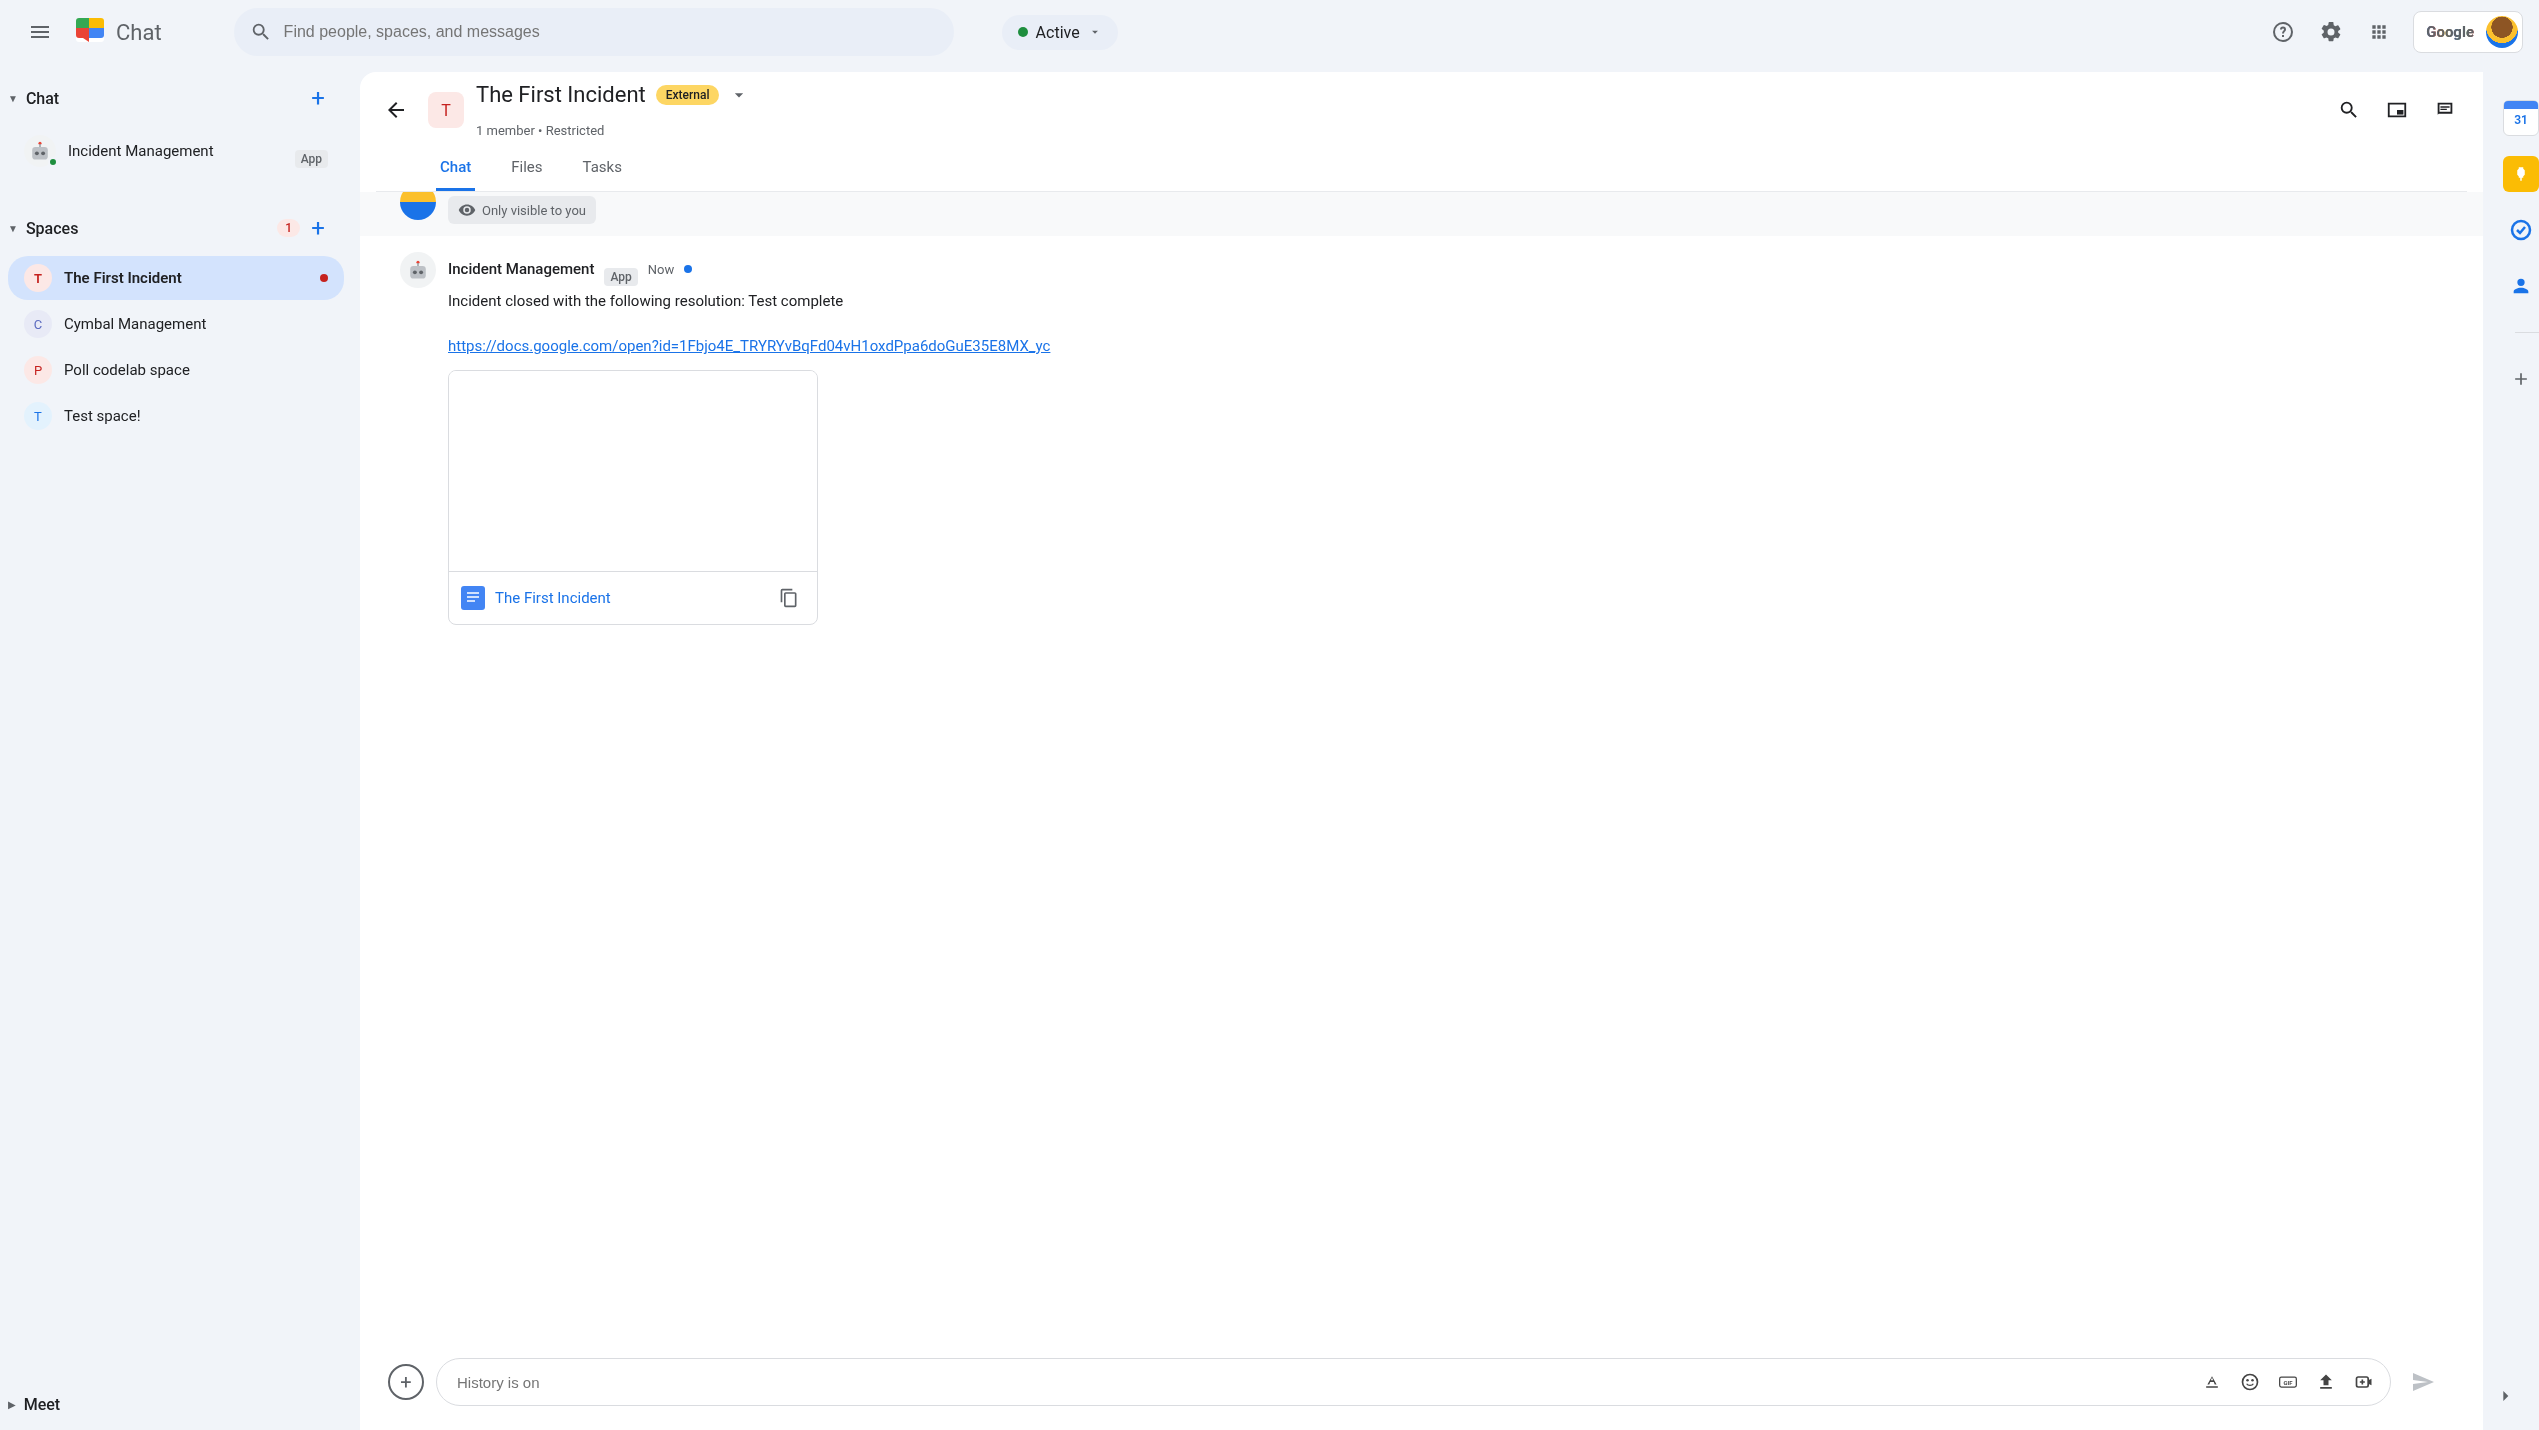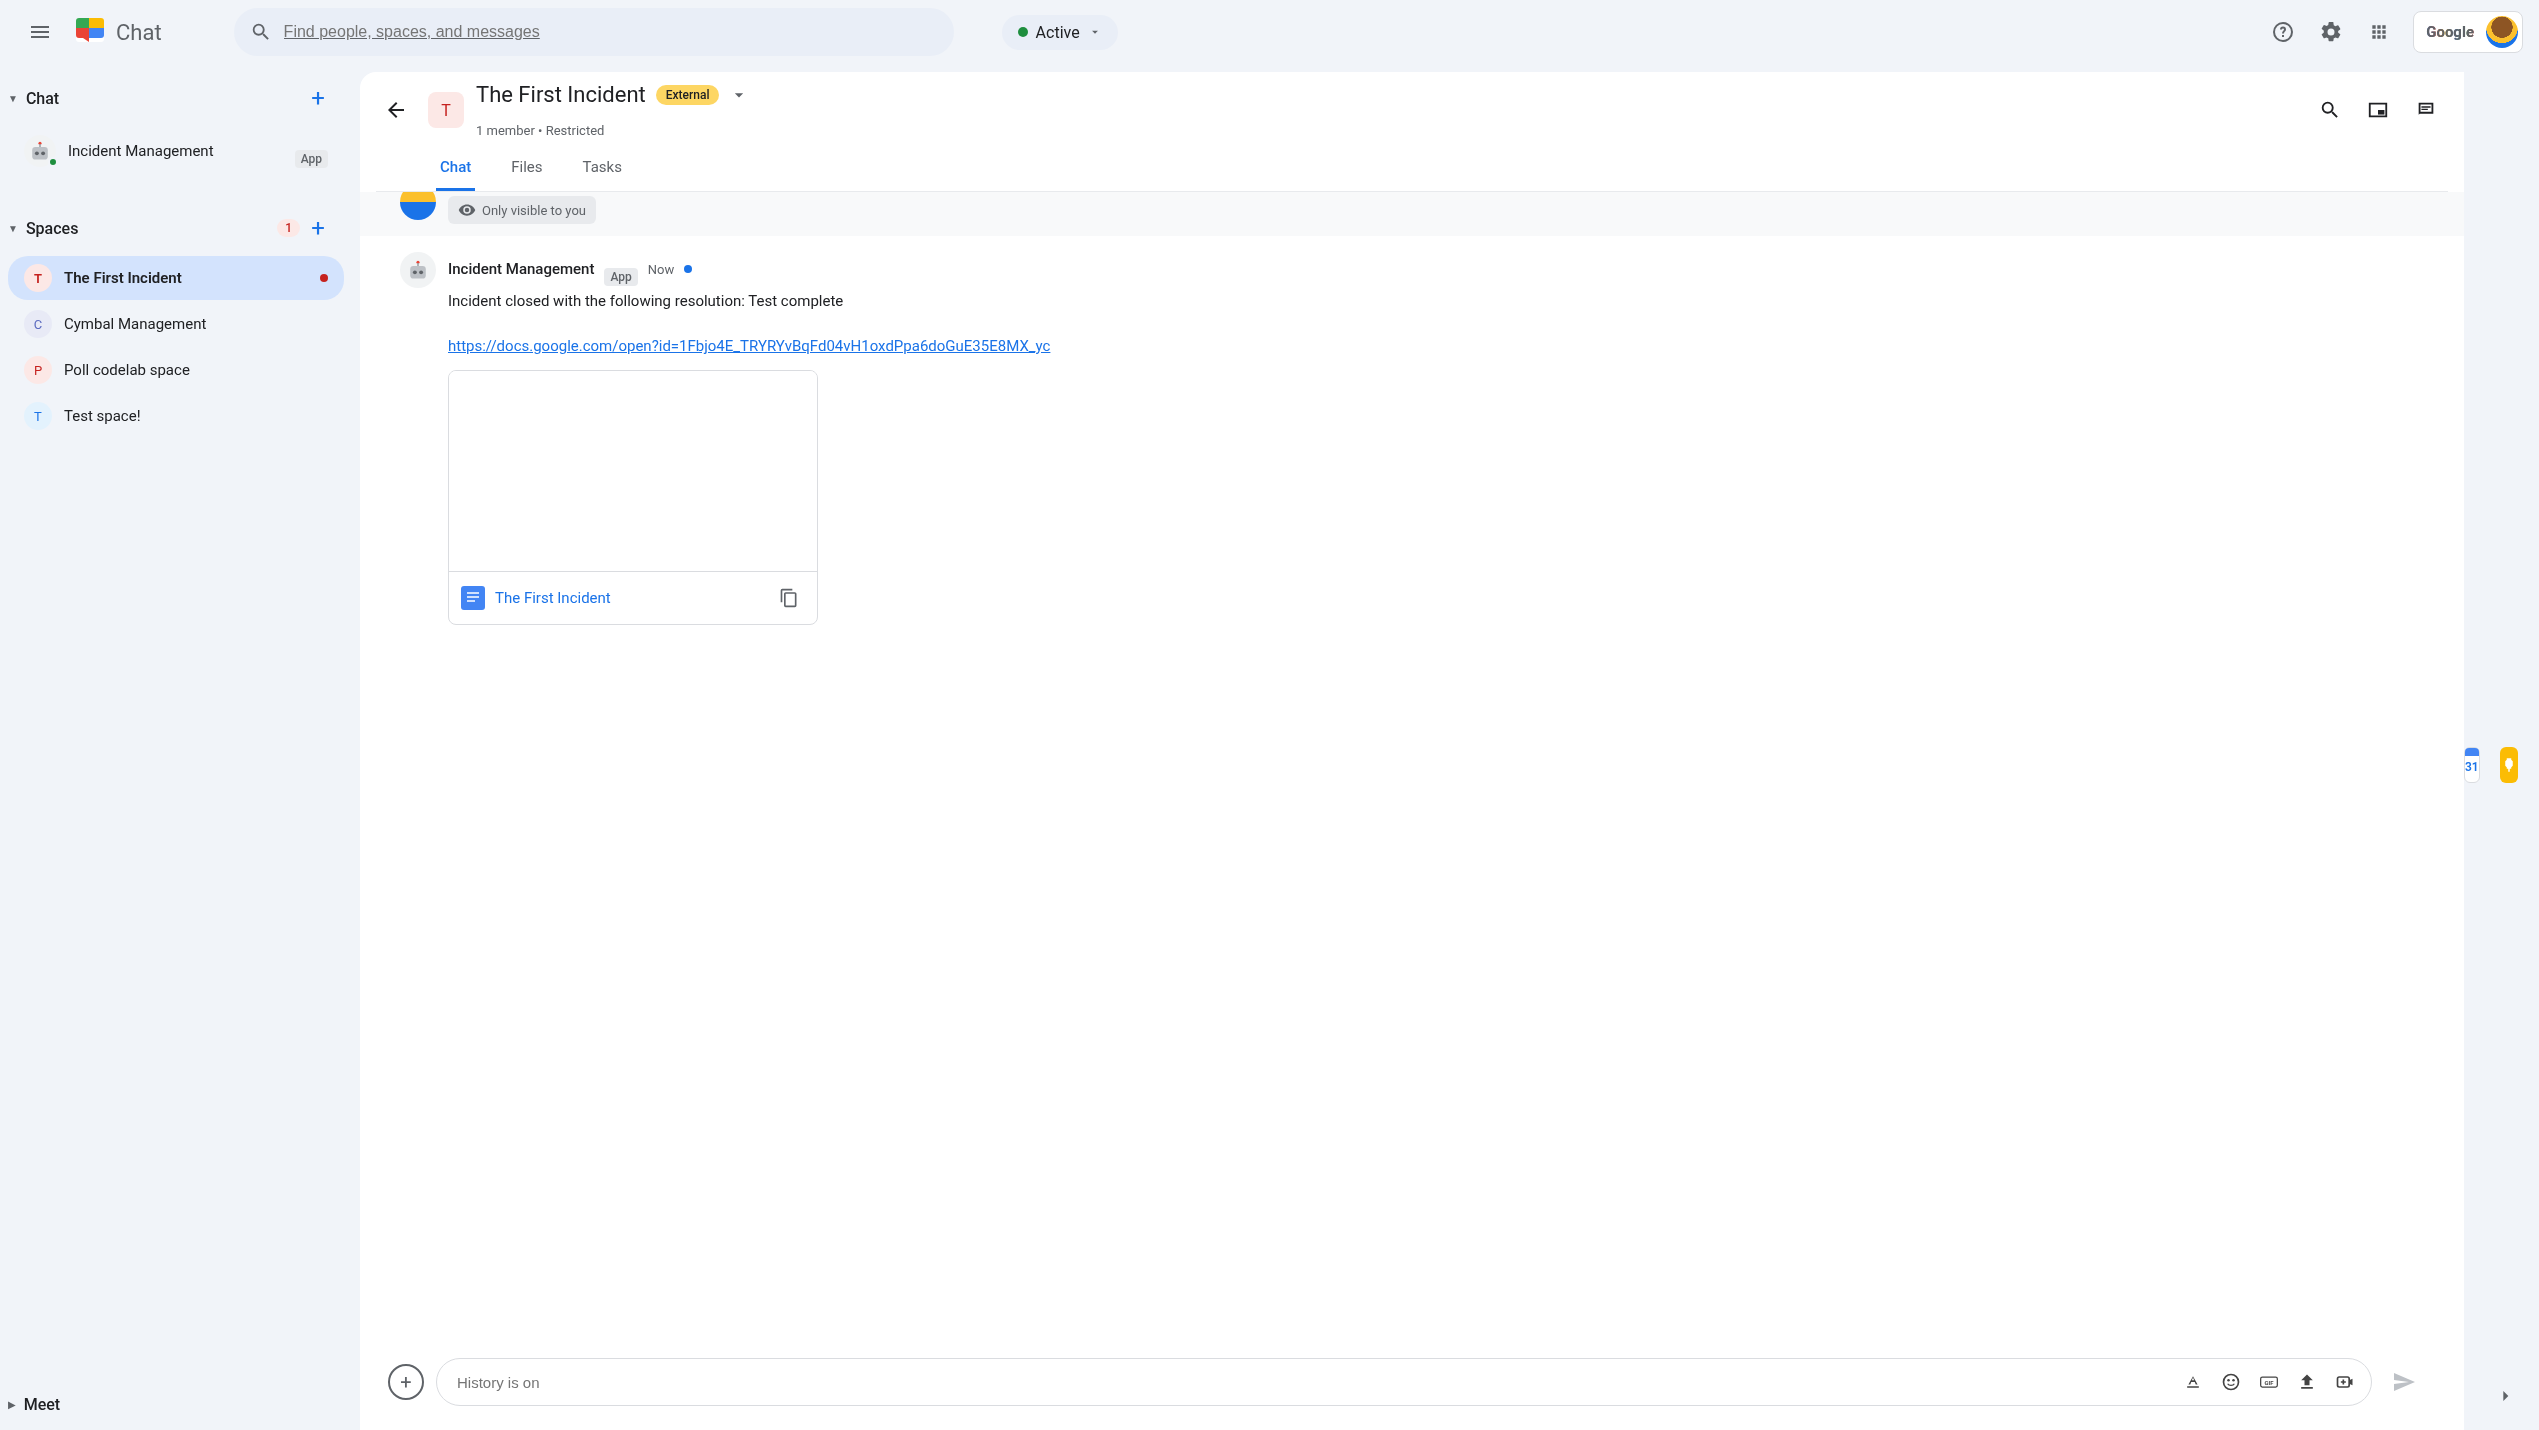--- a/index.html
+++ b/index.html
@@ -7,21 +7,21 @@
 .app { display: flex; flex-direction: column; height: 100vh; }
 
 
 .topbar { display: flex; align-items: center; height: 64px; padding: 0 16px; gap: 8px; }
 .menu-btn { width: 48px; height: 48px; display: flex; align-items: center; justify-content: center; border-radius: 50%; cursor: pointer; }
 .logo-wrap { display: flex; align-items: center; gap: 8px; margin-right: 24px; }
 .logo-icon { width: 36px; height: 36px; }
 .app-name { font-size: 22px; color: #5f6368; }
 .search-wrap { flex: 1; max-width: 720px; margin-left: 40px; }
 .search-box { display: flex; align-items: center; background: #e9eef7; border-radius: 28px; height: 48px; padding: 0 16px; gap: 12px; }
-.search-box input { border: none; background: transparent; font-size: 16px; flex: 1; outline: none; color: #5f6368; text-decoration: underline; }
+.search-box input { border: none; background: transparent; font-size: 16px; flex: 1; outline: none; color: #5f6368; }
 .status-chip { margin-left: 40px; display: flex; align-items: center; gap: 8px; background: #e9eef7; border-radius: 20px; padding: 8px 16px; cursor: pointer; }
 .green-dot { width: 10px; height: 10px; border-radius: 50%; background: #1e8e3e; }
 .topbar-right { display: flex; align-items: center; gap: 4px; margin-left: auto; }
 .icon-btn { width: 44px; height: 44px; display: flex; align-items: center; justify-content: center; border-radius: 50%; cursor: pointer; color: #5f6368; }
 .google-account { display: flex; align-items: center; gap: 12px; border: 1px solid #dadce0; border-radius: 8px; padding: 4px 4px 4px 12px; background: white; margin-left: 8px; }
 .google-text { font-size: 15px; font-weight: 700; background: linear-gradient(to right, #4285f4, #ea4335, #fbbc05, #4285f4, #34a853, #ea4335); -webkit-background-clip: text; background-clip: text; color: #5f6368; }
 .avatar-img { width: 32px; height: 32px; border-radius: 50%; background: radial-gradient(circle at 50% 35%, #8d5524 40%, #fbc02d 41%, #fbc02d 60%, #1a73e8 61%); }
 
 
 .body { display: flex; flex: 1; min-height: 0; }
@@ -87,21 +87,21 @@
 
 .compose-area { padding: 16px 40px 24px 28px; display: flex; align-items: center; gap: 12px; }
 .plus-circle { width: 36px; height: 36px; border: 2px solid #5f6368; border-radius: 50%; display: flex; align-items: center; justify-content: center; cursor: pointer; color: #5f6368; font-size: 20px; }
 .compose-box { flex: 1; border: 1px solid #dadce0; border-radius: 28px; height: 48px; display: flex; align-items: center; padding: 0 8px 0 20px; }
 .compose-box input { border: none; flex: 1; font-size: 15px; outline: none; color: #5f6368; }
 .compose-icons { display: flex; gap: 2px; }
 .compose-icon { width: 36px; height: 36px; display: flex; align-items: center; justify-content: center; cursor: pointer; color: #444; }
 .send-btn { width: 40px; height: 40px; display: flex; align-items: center; justify-content: center; color: #bdc1c6; }
 
 
-.rightrail { width: 75px; display: flex; flex-direction: row; align-items: center; padding-top: 36px; gap: 20px; }
+.rightrail { width: 56px; display: flex; flex-direction: column; align-items: flex-end; padding-top: 36px; gap: 20px; }
 .rail-icon { width: 36px; height: 36px; border-radius: 6px; display: flex; align-items: center; justify-content: center; cursor: pointer; }
 .rail-calendar { background: #fff; border: 1px solid #dadce0; position: relative; }
 .rail-calendar::before { content: ''; position: absolute; top: 0; left: 0; right: 0; height: 8px; background: #4285f4; border-radius: 4px 4px 0 0; }
 .rail-calendar span { font-size: 12px; color: #1a73e8; font-weight: 600; margin-top: 4px; }
 .rail-keep { background: #fbbc04; }
 .rail-divider { width: 24px; height: 1px; background: #dadce0; margin: 8px 0; }
 .rail-expand { position: absolute; bottom: 16px; right: 16px; }
 
 svg { display: block; }
 </style>

